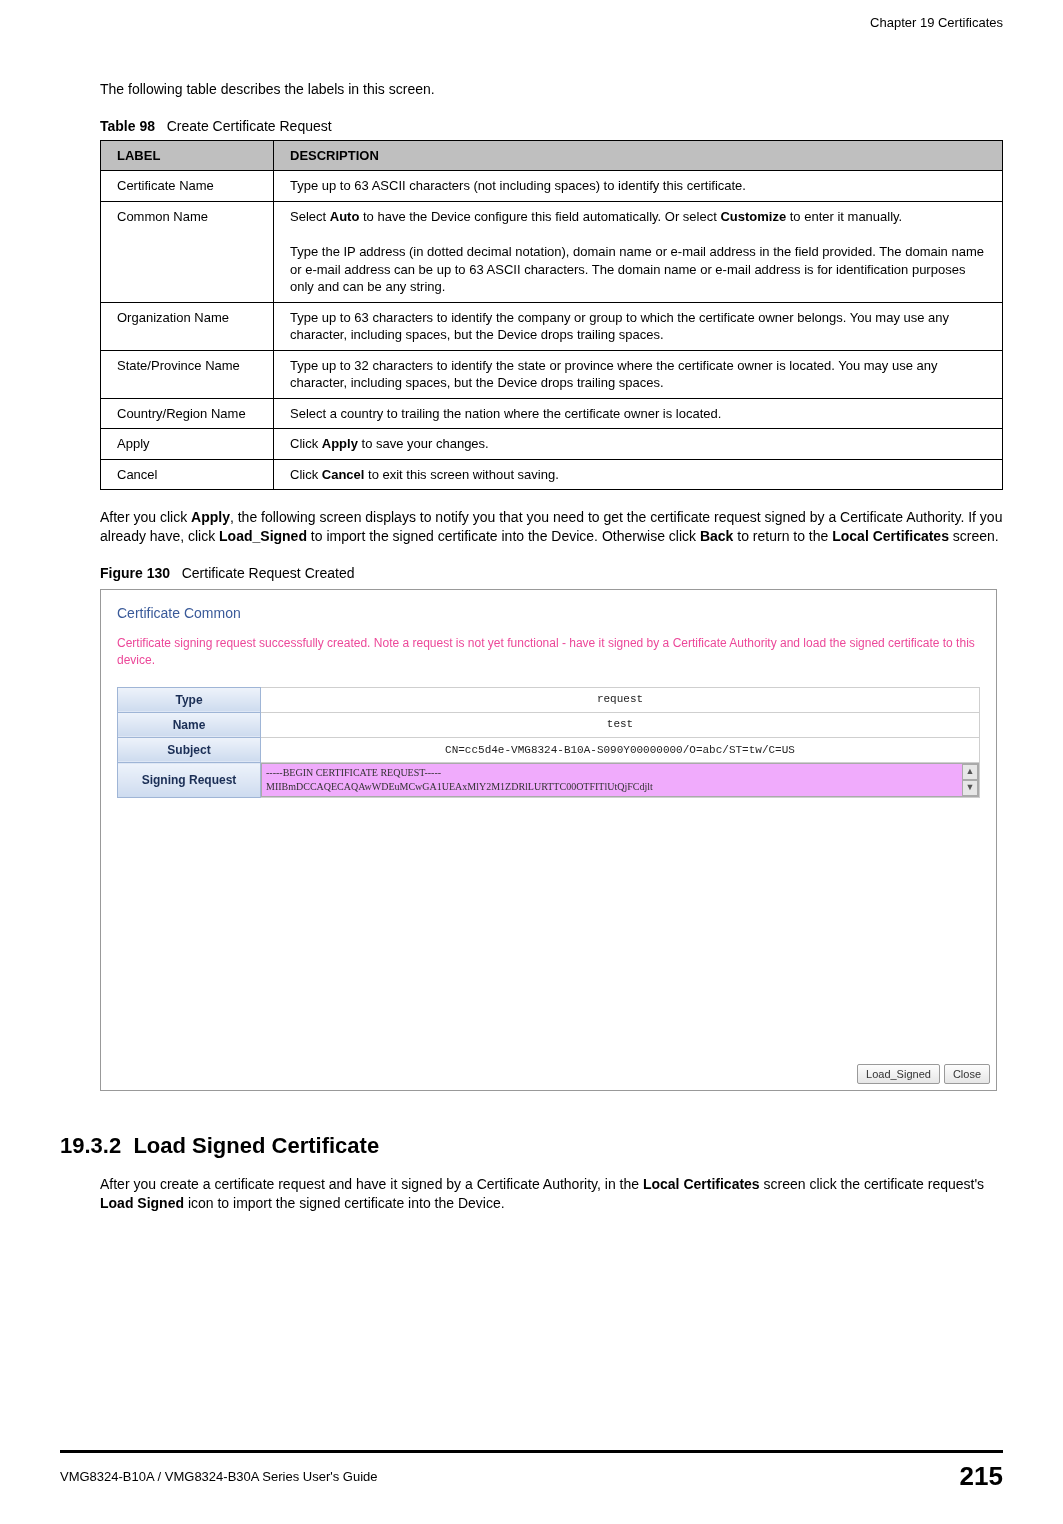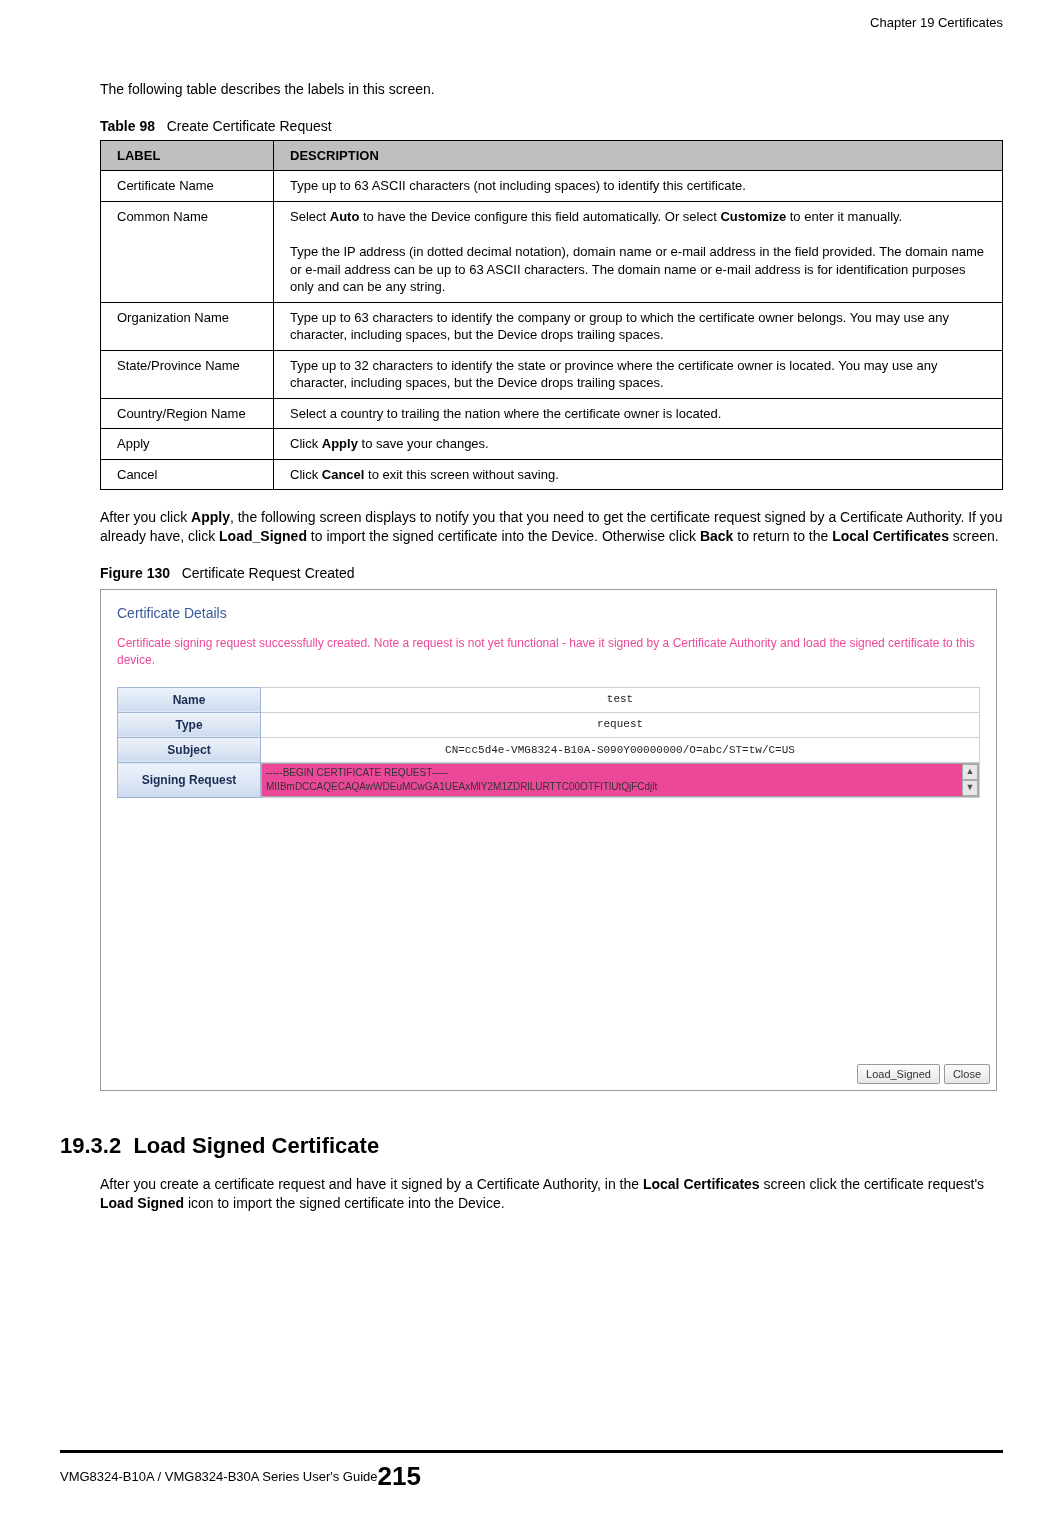--- a/index.html
+++ b/index.html
@@ -108,22 +108,22 @@
     padding: 4px 6px;
     font-family: "Courier New", monospace;
     font-size: 11px;
     color: #222;
   }
   table.cert-table td.v-left {
     text-align: left;
   }
   .req-box {
     border: 1px solid #aaa;
-    background: #ec4899;
-    font-family: Liberation Sans, sans-serif;
+    background: #f0abfc;
+    font-family: Liberation Serif, serif;
     font-size: 10px;
     color: #333;
     padding: 2px 4px;
     height: 28px;
     overflow: hidden;
     position: relative;
   }
   .req-scroll-up, .req-scroll-down {
     position: absolute;
     right: 0;
@@ -168,21 +168,21 @@
 
   .footer {
     position: absolute;
     bottom: 30px;
     left: 60px;
     right: 60px;
     border-top: 3px solid #000;
     padding-top: 6px;
     font-size: 13px;
     display: flex;
-    justify-content: flex-start;
+    justify-content: space-between;
     align-items: center;
   }
   .footer .pg {
     font-size: 26px;
     font-weight: bold;
   }
   b { font-weight: bold; }
 </style>
 </head>
 <body>
@@ -246,32 +246,32 @@
       After you click <b>Apply</b>, the following screen displays to notify you that you need to get the certificate request signed by a Certificate Authority. If you already have, click <b>Load_Signed</b> to import the signed certificate into the Device. Otherwise click <b>Back</b> to return to the <b>Local Certificates</b> screen.
     </div>
 
     <div class="figure-caption">
       <b>Figure 130</b>
       &nbsp;&nbsp;<span>Certificate Request Created</span>
     </div>
 
     <div class="modal-box">
       <div class="modal-inner">
-        <div class="modal-title">Certificate Details</div>
+        <div class="modal-title">Certificate Common</div>
         <div class="modal-msg">Certificate signing request successfully created. Note a request is not yet functional - have it signed by a Certificate Authority and load the signed certificate to this device.</div>
 
         <table class="cert-table">
           <tbody>
               <tr>
+            <td class="k">Type</td>
+            <td class="v">request</td>
+          </tr>
+          <tr>
             <td class="k">Name</td>
             <td class="v">test</td>
-          </tr>
-          <tr>
-            <td class="k">Type</td>
-            <td class="v">request</td>
           </tr>
           <tr>
             <td class="k">Subject</td>
             <td class="v">CN=cc5d4e-VMG8324-B10A-S090Y00000000/O=abc/ST=tw/C=US</td>
           </tr>
           <tr>
             <td class="k">Signing Request</td>
             <td class="v v-left" style="padding:0;">
               <div class="req-box">
                 <span style="white-space:pre-line;">-----BEGIN CERTIFICATE REQUEST-----

